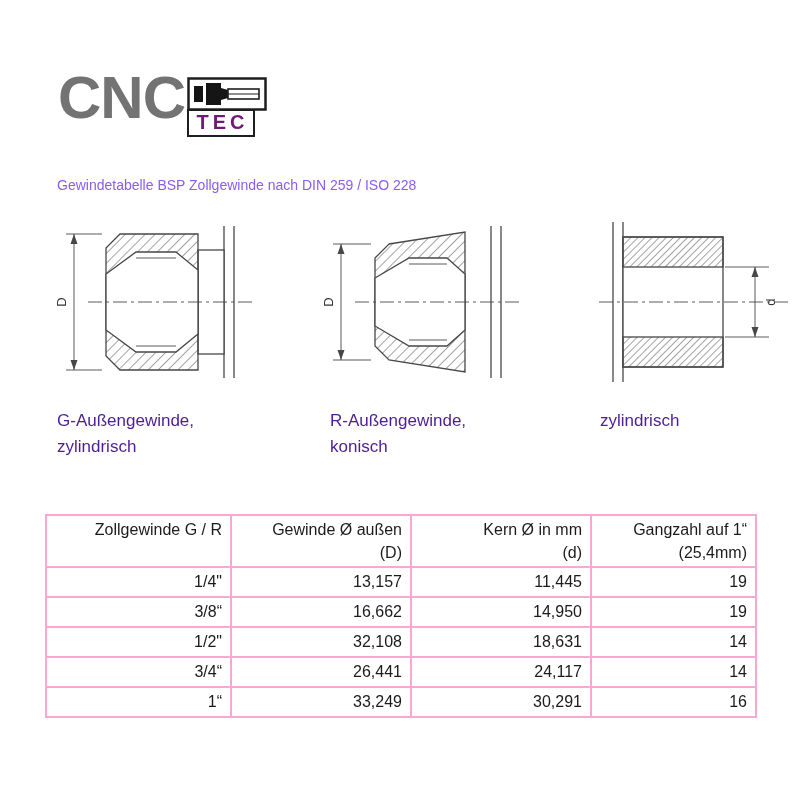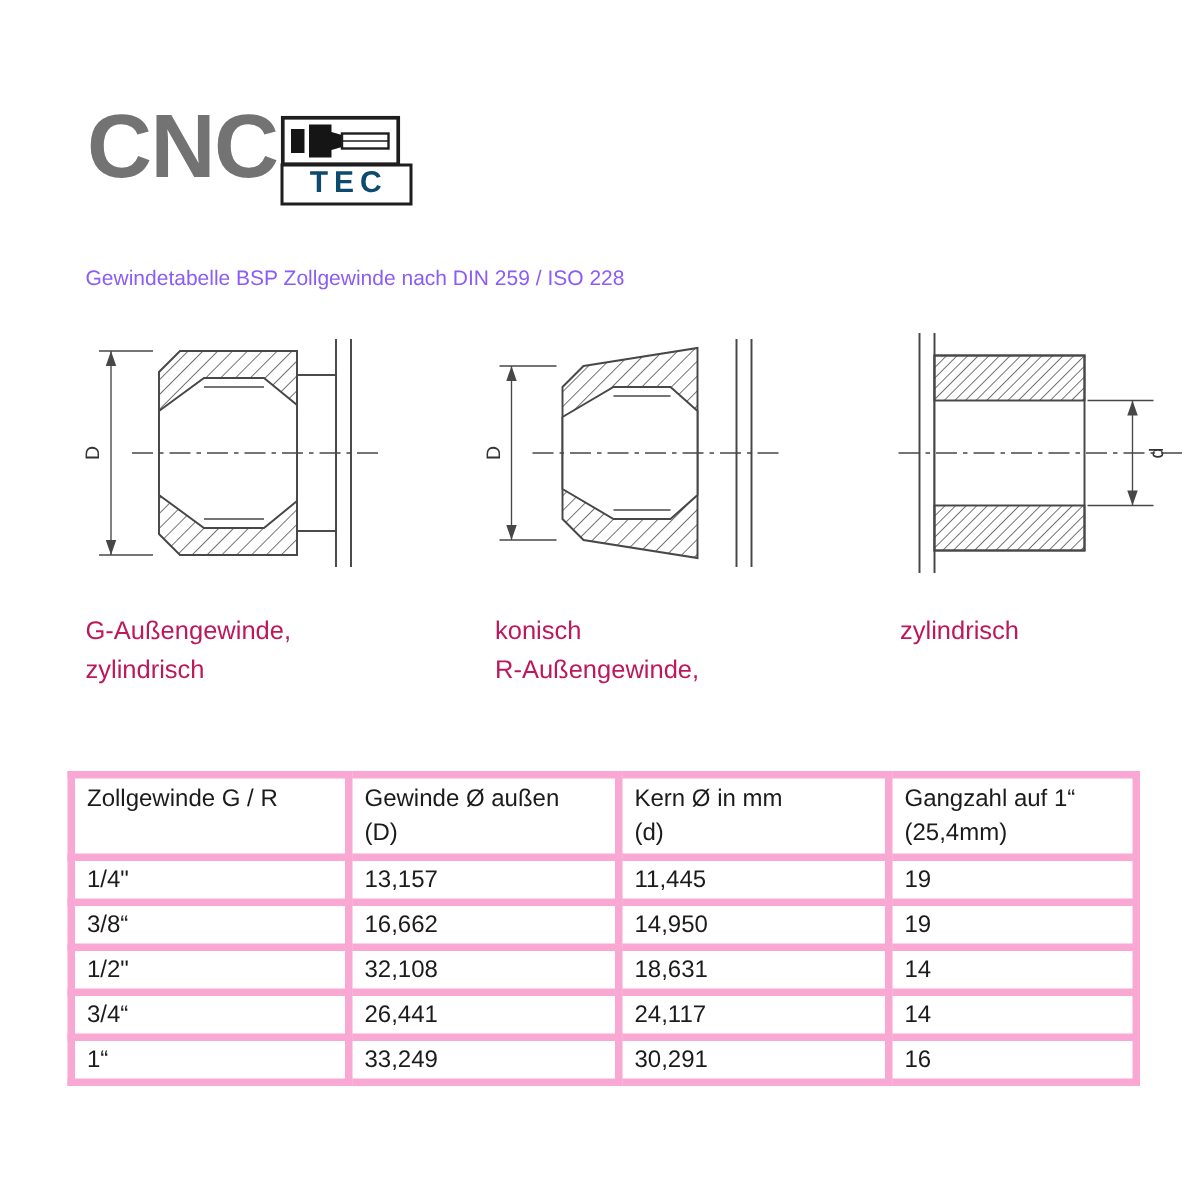--- a/index.html
+++ b/index.html
@@ -8,51 +8,51 @@
     width:800px; height:800px; position:relative; overflow:hidden;
     font-family:"Liberation Sans", sans-serif; color:#2e2e2e;
   }
   .page { position:absolute; inset:0; background:#fff; }
 
   
   .logo { position:absolute; left:58px; top:68px; display:flex; align-items:flex-start; }
   .logo-cnc { font-size:60px; font-weight:700; line-height:1; color:#737373; letter-spacing:-1px; }
   .logo-right { display:flex; flex-direction:column; margin-top:9px; margin-left:2px; }
   .logo-tec {
-    border:2px solid #1e1e1e; width:88px; text-align:center;
-    font-size:20px; font-weight:700; letter-spacing:4px; color:#0c4a6e;
+    border:2px solid #1e1e1e; width:68px; text-align:center;
+    font-size:20px; font-weight:700; letter-spacing:4px; color:#701a75;
     padding:0 0 1px 3px; margin-top:-2px;
   }
 
   
   .doc-title { position:absolute; left:57px; top:177px; font-size:14px; color:#8b5cf6; }
 
   
   .drw { position:absolute; top:212px; }
   .drw-1 { left:48px; }
   .drw-2 { left:315px; }
   .drw-3 { left:585px; }
   .drw * { stroke:#474747; }
   .drw .outline { stroke-width:1.3; }
   .drw .thin { stroke-width:0.9; }
   .drw .cl { stroke-width:0.9; stroke-dasharray:14 4 3 4; }
   .drw .arrow { stroke:none; }
   .drw text { stroke:none; fill:#333; font-size:13px; font-family:"Liberation Sans", sans-serif; }
 
   
-  .caption { position:absolute; top:408px; font-size:17px; line-height:1.5; color:#be185d; }
+  .caption { position:absolute; top:408px; font-size:17px; line-height:1.5; color:#4c1d95; }
   .cap-1 { left:57px; } .cap-2 { left:330px; } .cap-3 { left:600px; }
 
   
   .thread-table {
     position:absolute; left:45px; top:514px; width:710px;
     border-collapse:collapse; table-layout:fixed; font-size:16px; color:#1b1b1b;
   }
   .thread-table th, .thread-table td {
-    border:5px solid #f9a8d4; font-weight:400; text-align:left;
+    border:2px solid #f9a8d4; font-weight:400; text-align:right;
     padding:2px 8px; vertical-align:middle;
   }
   .thread-table th { vertical-align:top; height:52px; line-height:1.45; }
   .thread-table td { height:30px; }
 </style>
 </head>
 <body>
 
 <div class="page">
 
@@ -133,22 +133,22 @@
     <polygon class="arrow" points="170,55 166.5,65 173.5,65" fill="#474747"></polygon>
     <polygon class="arrow" points="170,125 166.5,115 173.5,115" fill="#474747"></polygon>
     <text x="186" y="94" text-anchor="middle" transform="rotate(-90 186 90)">d</text>
   </svg>
 
   <div class="caption cap-1">
     <div>G-Außengewinde,</div>
     <div>zylindrisch</div>
   </div>
   <div class="caption cap-2">
+    <div>R-Außengewinde,</div>
     <div>konisch</div>
-    <div>R-Außengewinde,</div>
   </div>
   <div class="caption cap-3">
     <div>zylindrisch</div>
   </div>
 
   <table class="thread-table">
     <colgroup>
       <col style="width:185px">
         <col style="width:180px">
         <col style="width:180px">

